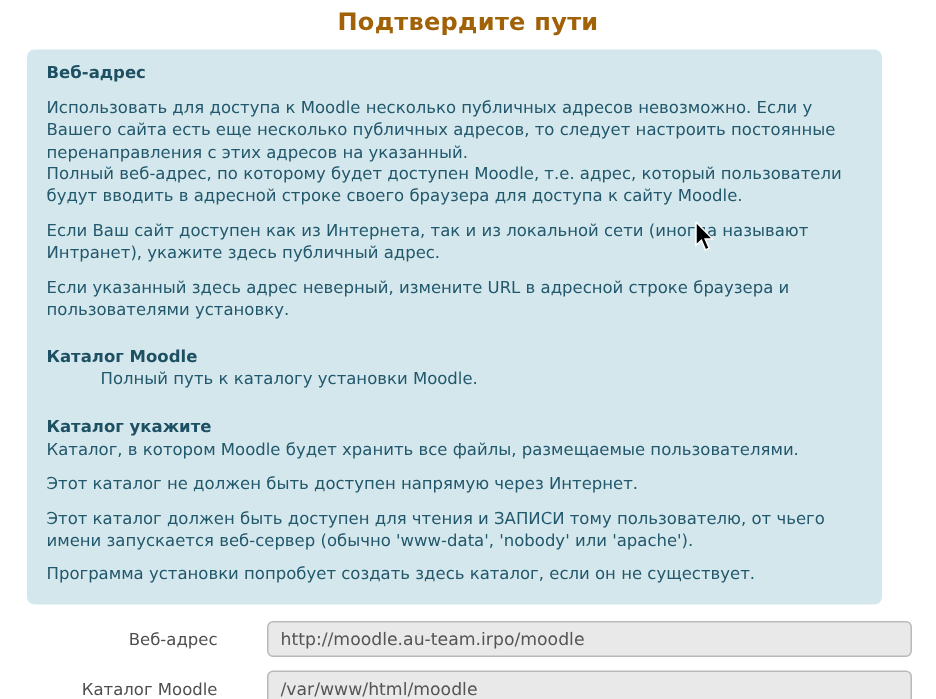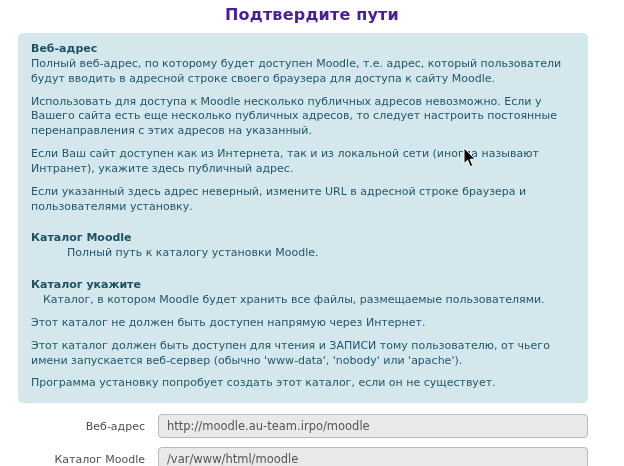--- a/index.html
+++ b/index.html
@@ -8,21 +8,21 @@
     background: #ffffff;
     font-family: "DejaVu Sans", "Liberation Sans", sans-serif;
     overflow: hidden;
   }
   .page { position: relative; width: 624px; height: 466px; }
 
   .page-title {
     text-align: center;
     font-size: 16px;
     font-weight: bold;
-    color: #4c1d95;
+    color: #a16207;
     padding-top: 5px;
     letter-spacing: 0.2px;
   }
 
   .info-box {
     margin: 9px 36px 0 18px;
     background: #d4e7ec;
     border-radius: 5px;
     padding: 9px 13px 12px 13px;
     color: #22586c;
@@ -57,54 +57,55 @@
     width: 100%;
     height: 24px;
     font-family: "DejaVu Sans", "Liberation Sans", sans-serif;
     font-size: 11.5px;
     color: #555555;
     background: #e9e9e9;
     border: 1px solid #b9b9b9;
     border-radius: 4px;
     padding: 0 8px;
     outline: none;
+    margin-left: 20px;
   }
 
   .mouse-cursor {
     position: absolute;
     left: 463px; top: 148px;
     width: 13px; height: 20px;
     pointer-events: none;
   }
 </style>
 </head>
 <body>
 
 <div class="page">
 
   <h1 class="page-title">Подтвердите пути</h1>
 
   <div class="info-box">
     <div class="section">
       <h3>Веб-адрес</h3>
+      <p>Использовать для доступа к Moodle несколько публичных адресов невозможно. Если у Вашего сайта есть еще несколько публичных адресов, то следует настроить постоянные перенаправления с этих адресов на указанный.</p>
       <p style="margin-top:0;">Полный веб-адрес, по которому будет доступен Moodle, т.е. адрес, который пользователи будут вводить в адресной строке своего браузера для доступа к сайту Moodle.</p>
-      <p>Использовать для доступа к Moodle несколько публичных адресов невозможно. Если у Вашего сайта есть еще несколько публичных адресов, то следует настроить постоянные перенаправления с этих адресов на указанный.</p>
       <p>Если Ваш сайт доступен как из Интернета, так и из локальной сети (иногда называют Интранет), укажите здесь публичный адрес.</p>
       <p>Если указанный здесь адрес неверный, измените URL в адресной строке браузера и пользователями установку.</p>
     </div>
     <div class="section">
       <h3>Каталог Moodle</h3>
       <p style="margin-top:0;margin-left:36px;">Полный путь к каталогу установки Moodle.</p>
     </div>
     <div class="section">
       <h3>Каталог укажите</h3>
-      <p style="margin-top:0;margin-left:12px;">Каталог, в котором Moodle будет хранить все файлы, размещаемые пользователями.</p>
+      <p style="margin-top:0;">Каталог, в котором Moodle будет хранить все файлы, размещаемые пользователями.</p>
       <p>Этот каталог не должен быть доступен напрямую через Интернет.</p>
       <p>Этот каталог должен быть доступен для чтения и ЗАПИСИ тому пользователю, от чьего имени запускается веб-сервер (обычно 'www-data', 'nobody' или 'apache').</p>
-      <p>Программа установку попробует создать этот каталог, если он не существует.</p>
+      <p>Программа установки попробует создать здесь каталог, если он не существует.</p>
     </div>
   </div>
 
   <div class="form-area">
     <div class="form-row">
       <label class="form-label">Веб-адрес</label>
       <span class="input-wrap">
         <input class="text-input" type="text" readonly="" value="http://moodle.au-team.irpo/moodle" style="">
       </span>
     </div>

